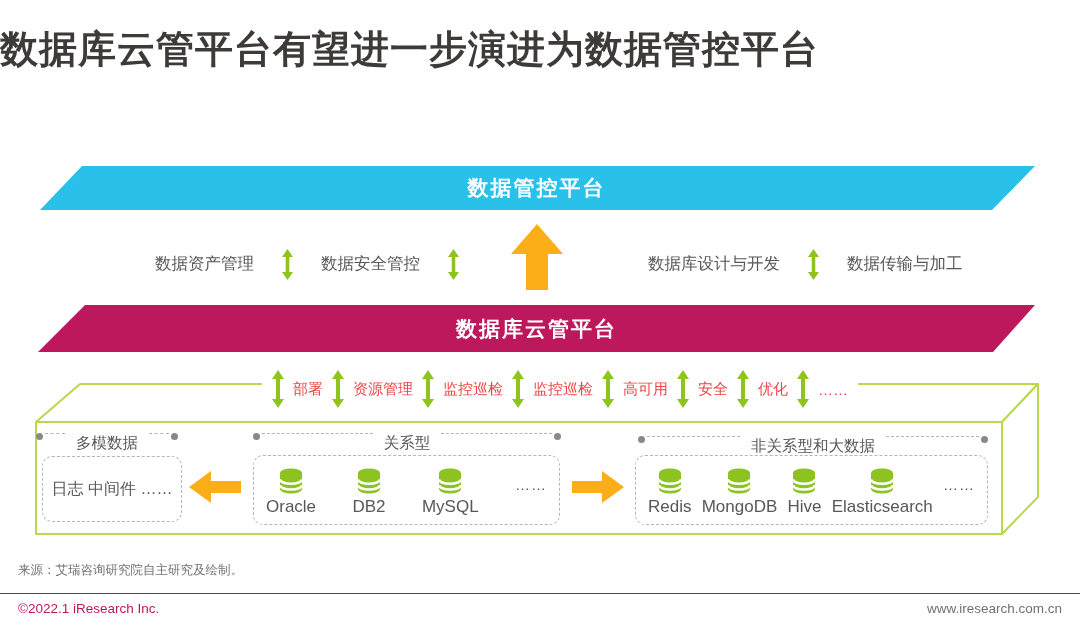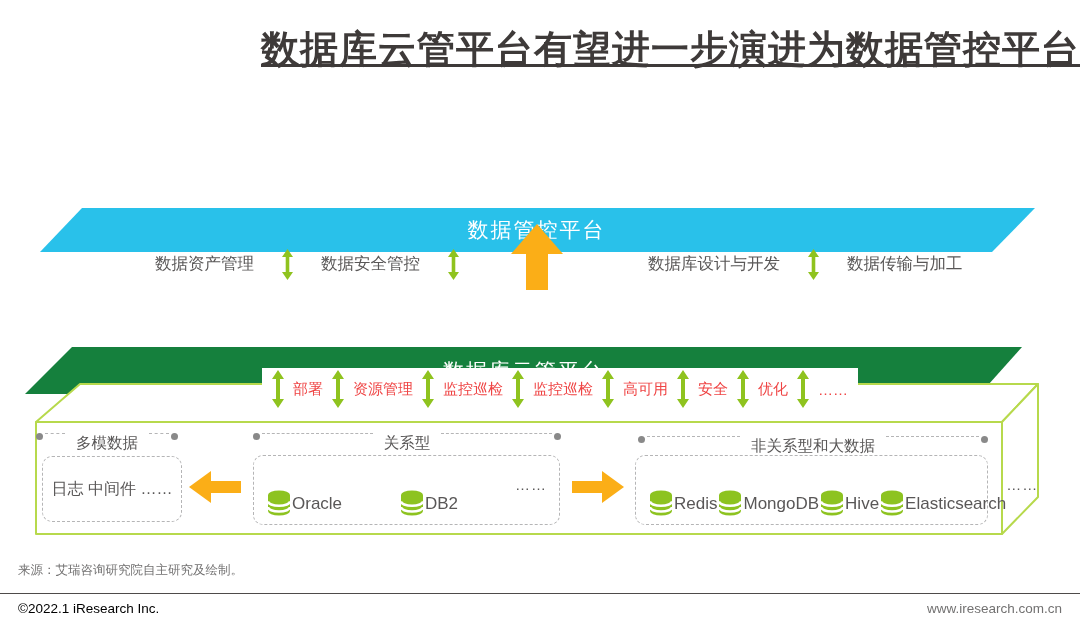--- a/index.html
+++ b/index.html
@@ -1,29 +1,29 @@
 <!DOCTYPE html>
 <html><head>
 <meta charset="utf-8">
 <style>
   html,body{margin:0;padding:0;background:#fff;}
   body{width:1080px;height:629px;position:relative;overflow:hidden;
        font-family:"Liberation Sans","DejaVu Sans",sans-serif;color:#595757;}
   .abs{position:absolute;}
 
   
-  .title{left:0;top:24px;width:1080px;text-align:right;font-size:38px;font-weight:bold;
-         color:#3e3a39;letter-spacing:1px;text-decoration:underline;}
+  .title{left:0;top:24px;width:1080px;text-align:left;font-size:38px;font-weight:bold;
+         color:#3e3a39;letter-spacing:1px;}
 
   
   .banner{display:flex;align-items:center;justify-content:center;
-          color:#fff;font-size:21px;font-weight:normal;letter-spacing:2px;margin-top:42px;}
+          color:#fff;font-size:21px;font-weight:bold;letter-spacing:2px;}
   .banner-top{left:38px;top:166px;width:997px;height:44px;background:#29C1EA;
           clip-path:polygon(44px 0,100% 0,calc(100% - 43px) 100%,2px 100%);}
-  .banner-mid{left:25px;top:305px;width:997px;height:47px;background:#15803d;
+  .banner-mid{left:38px;top:305px;width:997px;height:47px;background:#be185d;
           clip-path:polygon(47px 0,100% 0,calc(100% - 42px) 100%,0 100%);}
 
   
   .linkrow{display:flex;align-items:center;gap:28px;height:34px;font-size:16.5px;color:#595757;}
   .linkrow-left{left:155px;top:247px;}
   .linkrow-right{left:648px;top:247px;}
 
   
   .up-arrow{left:511px;top:224px;}
 
@@ -46,33 +46,33 @@
 
   
   .dbox{border:1.6px dashed #b5b5b6;border-radius:10px;background:#fff;z-index:2;
         box-sizing:border-box;}
   .dbox-left{left:42px;top:456px;width:140px;height:66px;display:flex;
         align-items:center;justify-content:center;font-size:16px;color:#595757;}
   .dbox-mid{left:253px;top:455px;width:307px;height:70px;}
   .dbox-right{left:635px;top:455px;width:353px;height:70px;}
   .dbrow{display:flex;align-items:flex-end;justify-content:space-between;
          height:100%;box-sizing:border-box;padding:6px 12px 7px;}
-  .dbitem{display:flex;align-items:center;}
+  .dbitem{display:flex;flex-direction:column;align-items:center;}
   .dbitem .lbl{font-size:17px;color:#595757;margin-top:2px;white-space:nowrap;}
   .more{font-size:15px;color:#595757;letter-spacing:1px;margin-bottom:24px;}
 
   
   .h-arrow{z-index:2;}
   .h-arrow-left{left:189px;top:471px;}
   .h-arrow-right{left:572px;top:471px;}
 
   
   .source{left:18px;top:562px;font-size:12.5px;color:#727171;}
   .rule{left:0;top:593px;width:1080px;border-top:1px solid #4e4b4a;height:0;}
-  .copyright{left:18px;top:601px;font-size:13.5px;color:#000000;}
+  .copyright{left:18px;top:601px;font-size:13.5px;color:#be185d;}
   .website{right:18px;top:601px;font-size:13.5px;color:#727171;}
 
   svg{display:block;}
 </style>
 </head>
 <body>
 
 <div class="abs title">数据库云管平台有望进一步演进为数据管控平台</div>
 
 <div class="abs banner banner-top">
@@ -206,20 +206,28 @@
       <div class="dbitem">
         <svg width="26" height="28" viewBox="0 0 26 28">
           <path d="M2,6 A11,4.5 0 0 1 24,6 L24,22 A11,4.5 0 0 1 2,22 Z" fill="#8DC320"></path>
           <path d="M2,12.3 A11,4.5 0 0 0 24,12.3" fill="none" stroke="#ffffff" stroke-width="2.6"></path>
           <path d="M2,18 A11,4.5 0 0 0 24,18" fill="none" stroke="#ffffff" stroke-width="2.6"></path>
         </svg>
         <span class="lbl">DB2</span>
       </div>
 
 
+      <div class="dbitem">
+        <svg width="26" height="28" viewBox="0 0 26 28">
+          <path d="M2,6 A11,4.5 0 0 1 24,6 L24,22 A11,4.5 0 0 1 2,22 Z" fill="#8DC320"></path>
+          <path d="M2,12.3 A11,4.5 0 0 0 24,12.3" fill="none" stroke="#ffffff" stroke-width="2.6"></path>
+          <path d="M2,18 A11,4.5 0 0 0 24,18" fill="none" stroke="#ffffff" stroke-width="2.6"></path>
+        </svg>
+        <span class="lbl">MySQL</span>
+      </div>
     <span class="more">……</span>
   </div>
 </div>
 
 <svg class="abs h-arrow h-arrow-right" width="52" height="32" viewBox="0 0 52 32">
   <path d="M0,10 H30 V0 L52,16 L30,32 V22 H0 Z" fill="#FBAE17"></path>
 </svg>
 
 <div class="abs dbox dbox-right">
   <div class="dbrow">

